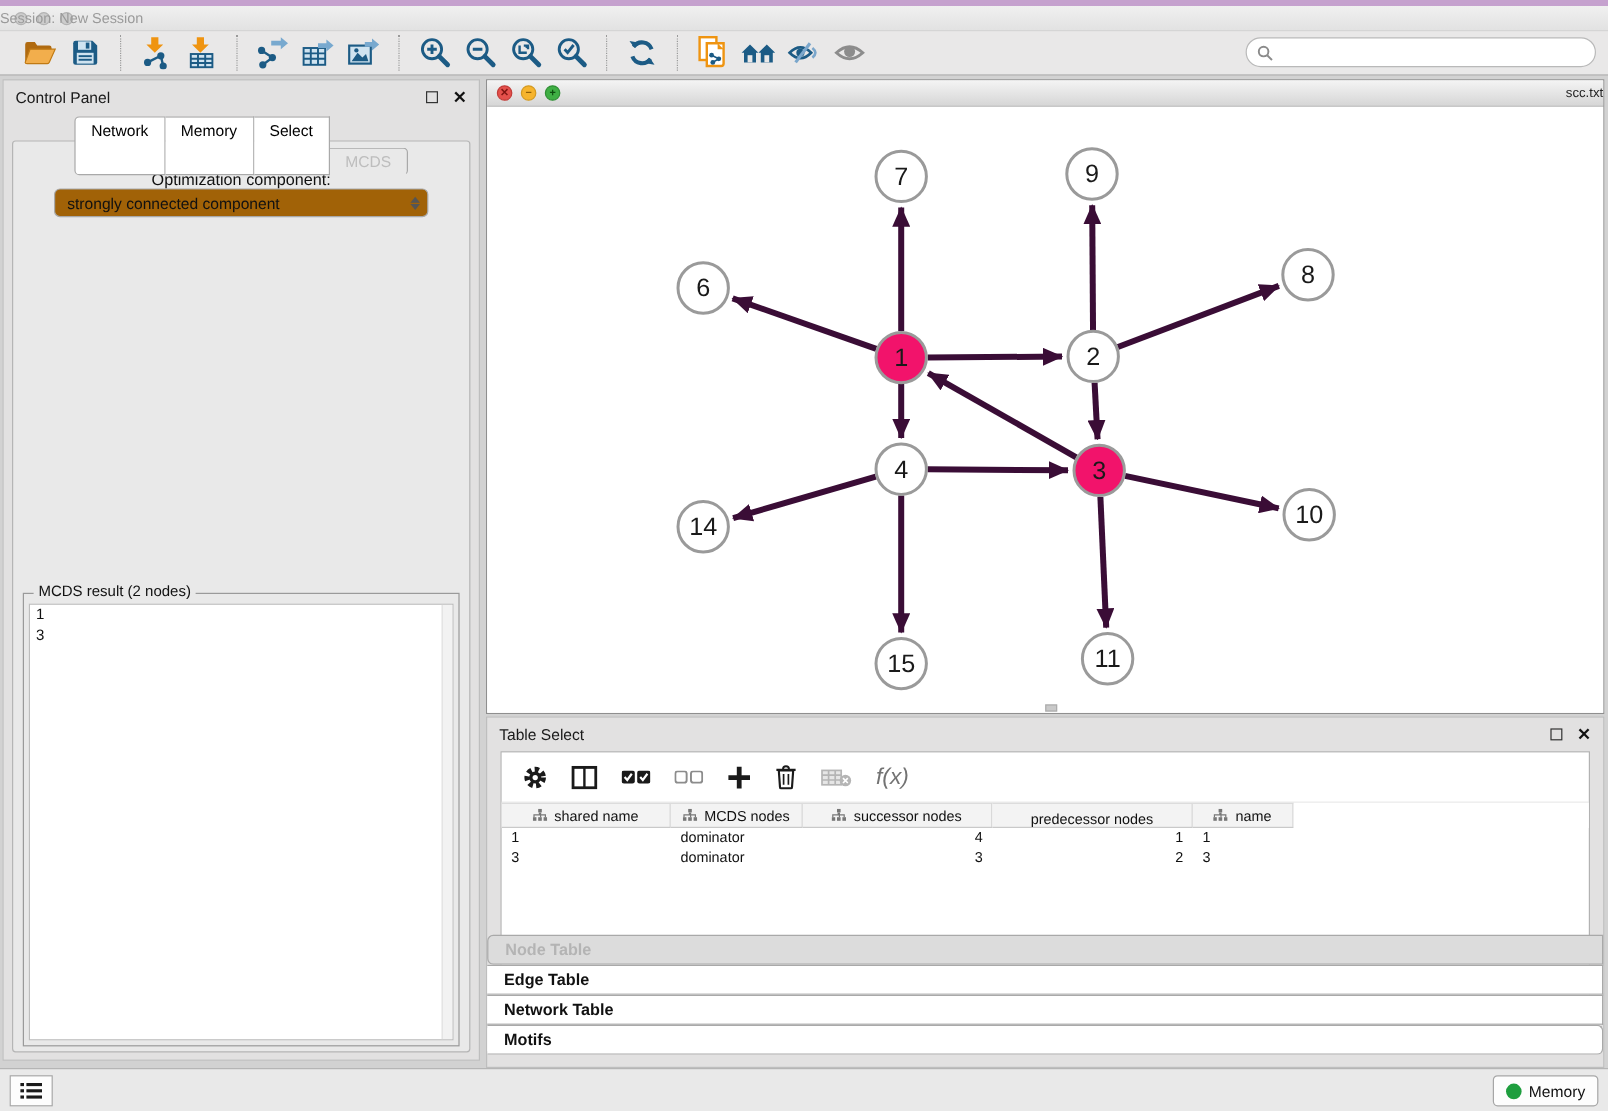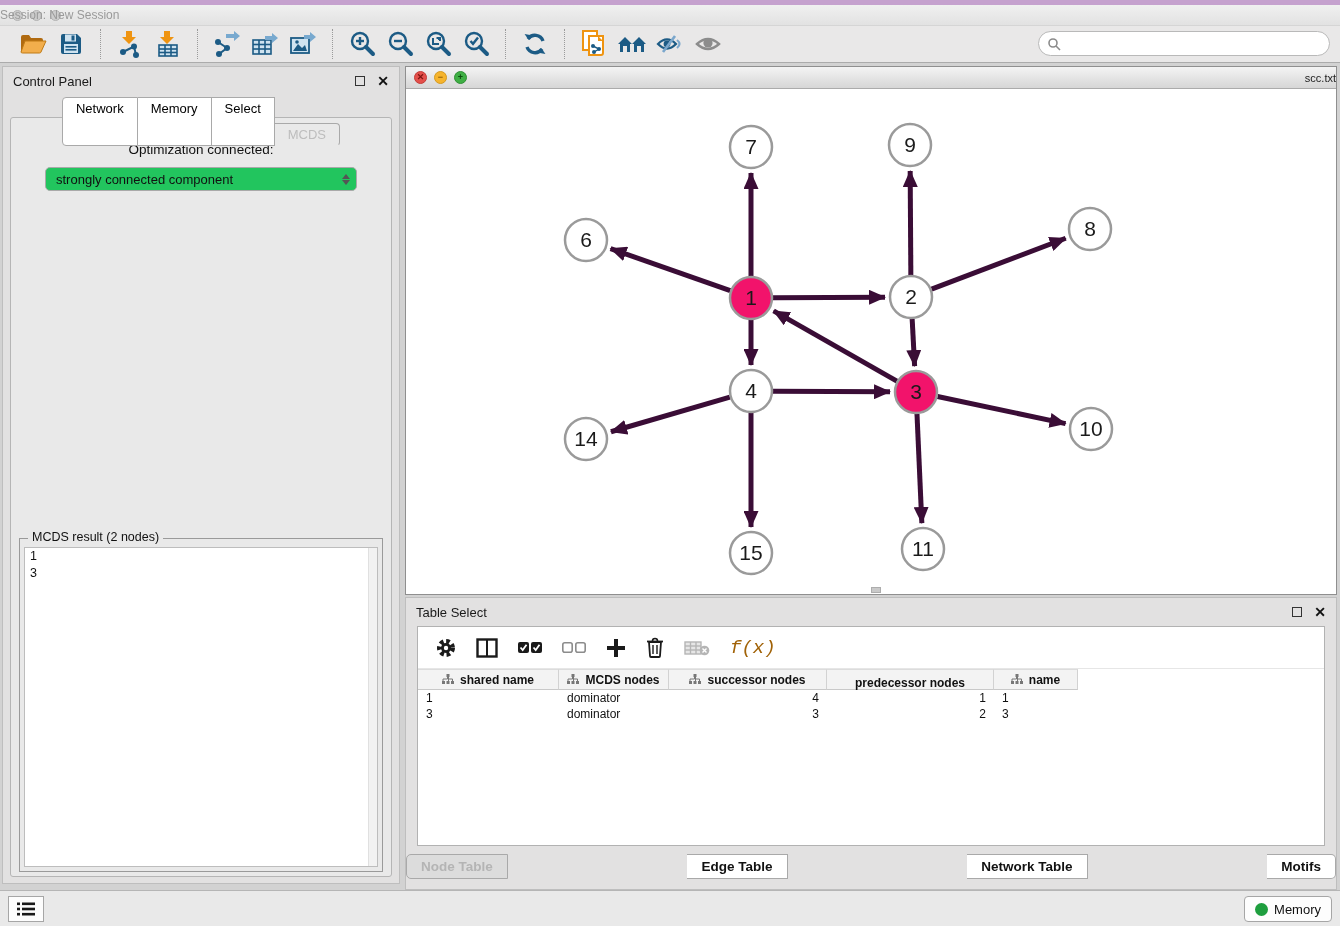--- a/index.html
+++ b/index.html
@@ -28,29 +28,29 @@
   .panel-head .spacer { flex:1; }
   .float-box { width:10px; height:10px; border:1.6px solid #333; margin-right:12px; }
   .close-x { font-weight:bold; font-size:14px; color:#111; line-height:10px; }
   .ctl-tabs { display:flex; justify-content:center; margin-top:2px; position:relative; z-index:2; }
   .ctl-tab { background:#fff; border:1px solid #A9A9A9; border-left-width:0; padding:3px 13px; font-size:13px; color:#000; }
   .ctl-tab:first-child { border-left-width:1px; border-top-left-radius:4px; border-bottom-left-radius:4px; }
   .ctl-tab:last-child { border-top-right-radius:4px; border-bottom-right-radius:4px; }
   .ctl-tab.active { background:#E9E9E9; color:#BDBDBD; border-bottom-color:#E9E9E9;margin-top:26px; }
   .ctl-content { position:absolute; left:7px; right:7px; top:50px; bottom:6px; background:#E9E9E9; border:1px solid #B5B5B5; border-radius:3px; }
   .opt-label { text-align:center; margin-top:24px; font-size:13.5px; }
-  .dropdown { margin:10px auto 0; width:312px; height:24px; background:#22c55e; border:1px solid #A9A9A9; border-radius:5px; display:flex; align-items:center; padding:0 6px 0 10px; font-size:13px;gap:44px; }
+  .dropdown { margin:0 auto 0; width:312px; height:24px; background:#a16207; border:1px solid #A9A9A9; border-radius:5px; display:flex; align-items:center; padding:0 6px 0 10px; font-size:13px;gap:44px; }
   .dropdown .dd-text { flex:1; white-space:nowrap; overflow:hidden; }
   .stepper { display:flex; flex-direction:column; gap:1px; align-items:center; }
   .stepper span { width:0; height:0; border-left:4px solid transparent; border-right:4px solid transparent; }
   .stepper .up { border-bottom:5px solid #555; }
   .stepper .down { border-top:5px solid #555; }
   .btn-row { display:flex; justify-content:center; gap:14px; margin-top:12px; }
   .mac-btn { background:#fff; border:1px solid #A6A6A6; border-radius:5px; padding:3px 17px; font-size:13px; color:#000; }
-  .result-group { position:absolute; left:8px; right:8px; top:376px; bottom:4px; border:1px solid #9A9A9A;margin-top:44px; }
+  .result-group { position:absolute; left:8px; right:8px; top:376px; bottom:4px; border:1px solid #9A9A9A; }
   .result-legend { position:absolute; top:-9px; left:8px; background:#E9E9E9; padding:0 4px; font-size:12.5px; }
   .result-box { position:absolute; left:4px; right:4px; top:8px; bottom:4px; background:#fff; border:1px solid #BDBDBD; font-size:12.5px; overflow:hidden; }
   .result-box .line { padding:0 5px; line-height:17px; }
   .result-scroll { position:absolute; right:0; top:0; bottom:0; width:9px; background:#F2F2F2; border-left:1px solid #E0E0E0; }
 
   
   .net-window { position:absolute; left:405px; top:66px; width:932px; height:529px; border:1px solid #8F8F8F; background:#fff; }
   .net-titlebar { height:22px; background:linear-gradient(#F4F4F4,#D6D6D6); border-bottom:1px solid #ABABAB; position:relative; display:flex; align-items:center; }
   .traffic { display:flex; gap:7px; margin-left:8px; }
   .tl { width:13px; height:13px; border-radius:50%; display:flex; align-items:center; justify-content:center; font-size:9px; font-weight:bold; line-height:1; }
@@ -59,27 +59,27 @@
   .tl.green { background:#3FAF44; border:1px solid #2F8F34; color:#0C4E0F; }
   .net-title { position:absolute; left:0; right:0; text-align:right; font-size:11px; color:#222; }
   .net-canvas { position:absolute; left:0; top:22px; right:0; bottom:0; background:#fff; }
   .hscroll-thumb { position:absolute; bottom:1px; left:50%; width:10px; height:6px; background:#C9C9C9; border:1px solid #ADADAD; }
 
   
   .table-panel { position:absolute; left:405px; top:597px; width:932px; height:293px; background:#E2E1E1; border:1px solid #BEBEBE; }
   .tp-content { position:absolute; left:11px; right:11px; top:28px; height:220px; background:#fff; border:1px solid #B2B2B2; }
   .tp-toolbar { height:42px; display:flex; align-items:center; gap:20px; padding-left:18px; border-bottom:1px solid #E6E6E6; }
   .tp-toolbar .ti { display:flex; align-items:center; justify-content:center; }
-  .fx-label { font-family:Liberation Mono, monospace; font-style:italic; font-size:19px; color:#a16207; }
-  .grid-head { display:flex; height:21px;font-weight:bold; }
+  .fx-label { font-family:Liberation Sans, sans-serif; font-style:italic; font-size:19px; color:#737373; }
+  .grid-head { display:flex; height:21px; }
   .gh-cell { background:#F3F3F3; border-right:1px solid #D2D2D2; border-top:1px solid #DCDCDC; border-bottom:1px solid #C9C9C9; display:flex; align-items:center; justify-content:center; gap:6px; font-size:12px; color:#111; }
   .gh-fill { flex:1; background:#fff; }
   .grid-row { display:flex; height:16px; font-size:12px; }
   .gr-cell { padding:0 8px; line-height:16px; overflow:hidden; white-space:nowrap; }
-  .tp-tabs { position:absolute; left:0; right:0; bottom:10px; display:flex; justify-content:space-between; }
+  .tp-tabs { position:absolute; left:0; right:0; bottom:10px; display:flex; justify-content:center;flex-direction:column; }
   .tp-tab { background:#fff; border:1px solid #A9A9A9; border-left-width:0; padding:4px 14px; font-size:13.5px; font-weight:bold; color:#111; }
   .tp-tab:first-child { border-left-width:1px; border-top-left-radius:5px; border-bottom-left-radius:5px; }
   .tp-tab:last-child { border-top-right-radius:5px; border-bottom-right-radius:5px; }
   .tp-tab.active { background:#DCDCDC; color:#B4B4B4; }
 
   
   .statusbar { position:absolute; left:0; bottom:0; width:1340px; height:36px; background:#E9E9E9; border-top:1px solid #B5B5B5; }
   .list-btn { position:absolute; left:8px; top:5px; width:36px; height:26px; background:#FDFDFD; border:1px solid #A6A6A6; display:flex; align-items:center; justify-content:center; }
   .memory-btn { position:absolute; right:8px; top:5px; height:26px; background:#FDFDFD; border:1px solid #A6A6A6; border-radius:4px; display:flex; align-items:center; gap:6px; padding:0 10px; font-size:13px; }
   .mem-dot { width:13px; height:13px; border-radius:50%; background:#1E9E3E; }
@@ -268,21 +268,21 @@
     <span class="float-box"></span>
     <span class="close-x">✕</span>
   </div>
   <div class="ctl-tabs" id="ctl-tabs">
       <div class="ctl-tab">Network</div>
       <div class="ctl-tab">Memory</div>
       <div class="ctl-tab">Select</div>
       <div class="ctl-tab active">MCDS</div>
     </div>
   <div class="ctl-content">
-    <div class="opt-label">Optimization connected:</div>
+    <div class="opt-label">Optimization component:</div>
     <div class="dropdown">
       <span class="dd-text">strongly connected component</span>
       <span class="stepper">
           <span class="up"></span>
           <span class="down"></span>
         </span>
     </div>
     <div class="result-group">
       <span class="result-legend">MCDS result (2 nodes)</span>
       <div class="result-box" id="result-box">

